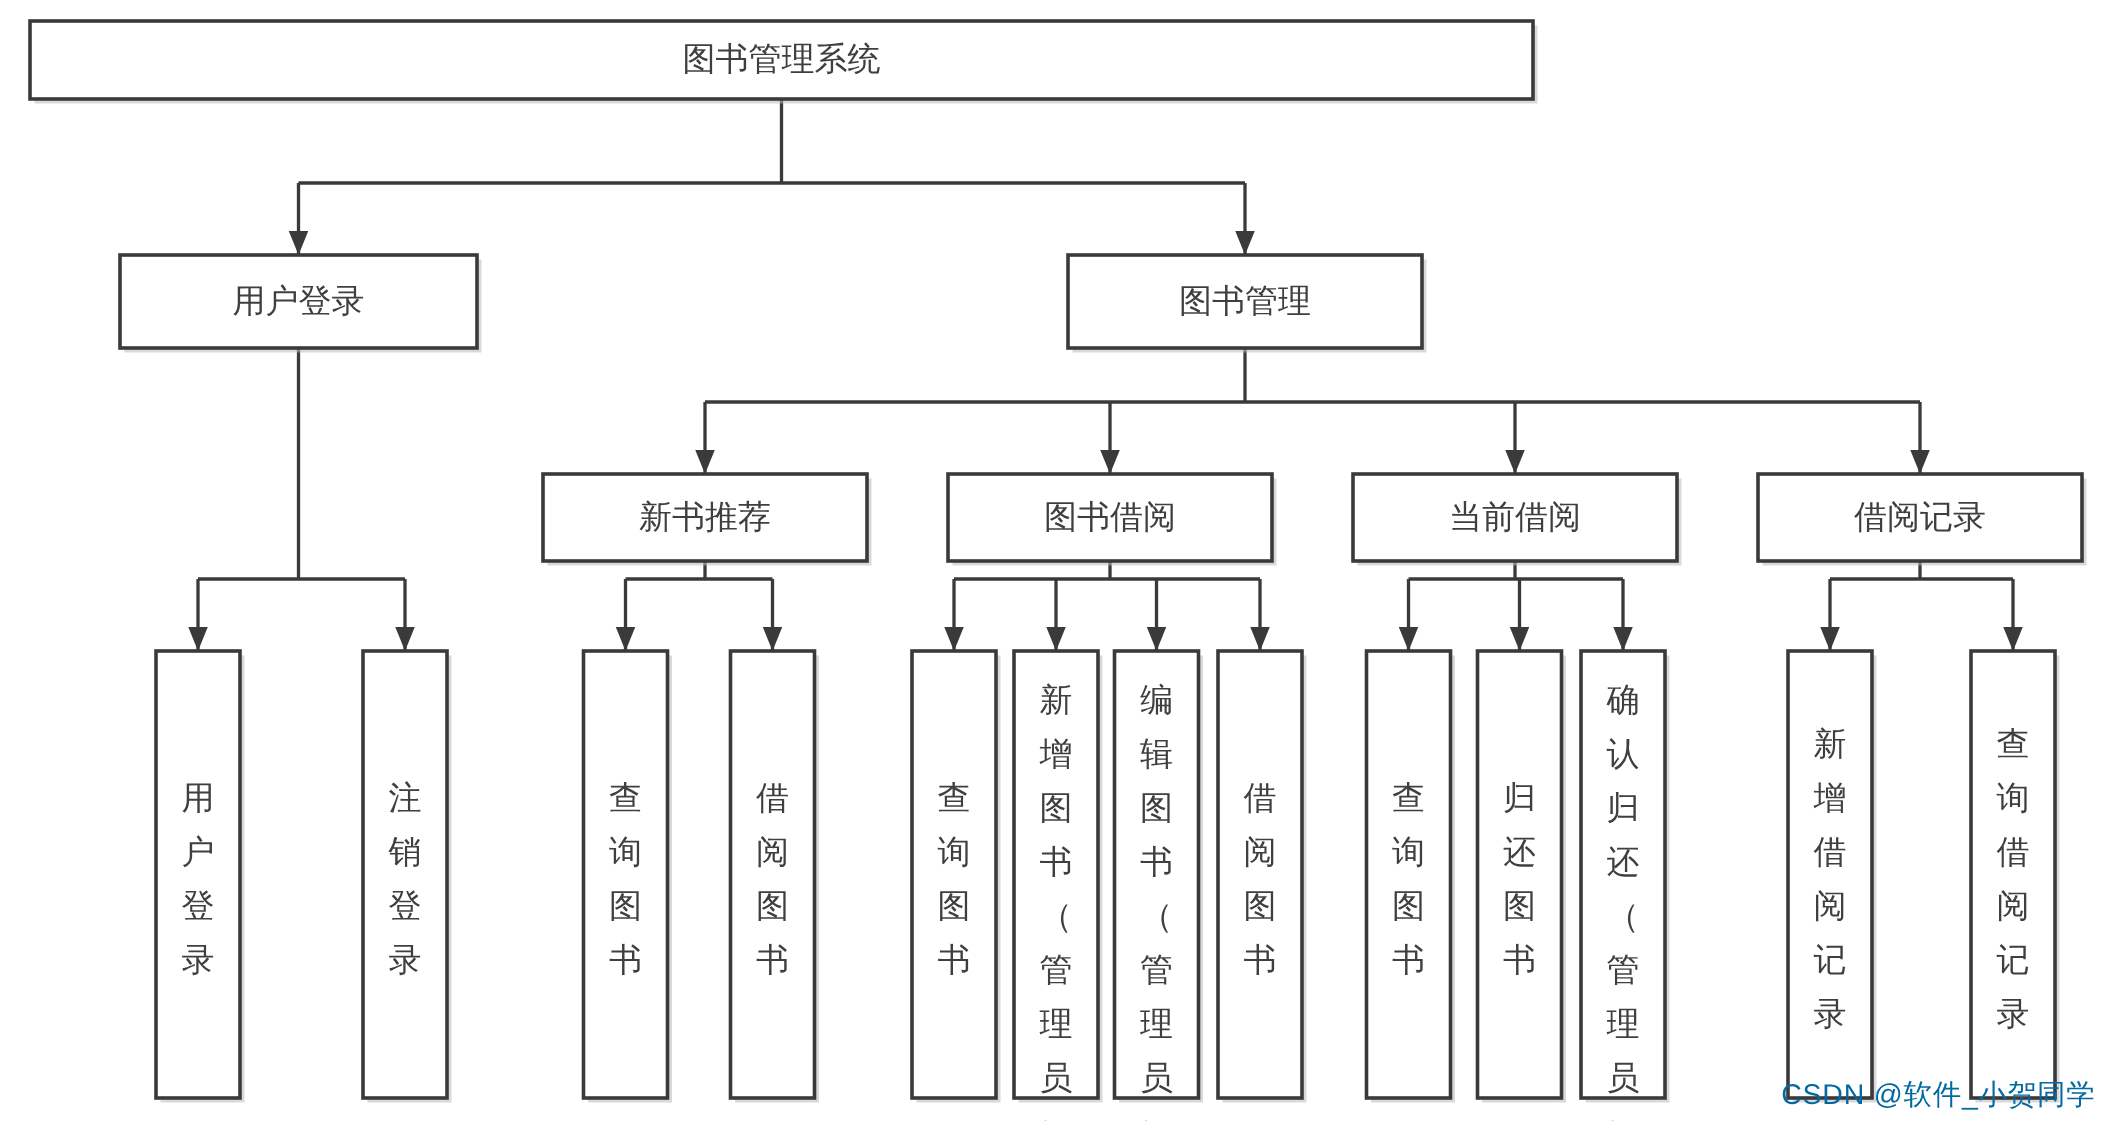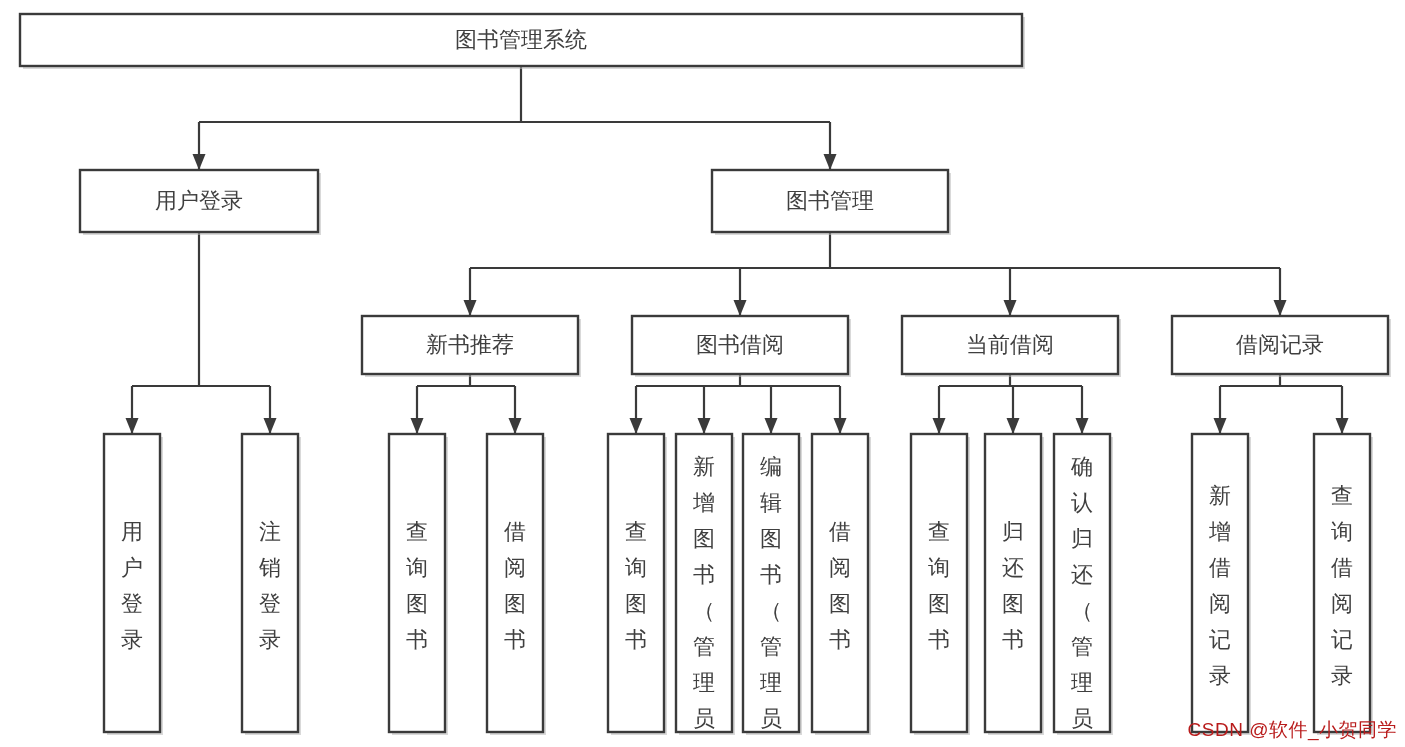--- a/index.html
+++ b/index.html
@@ -55,21 +55,21 @@
     font-family: "Liberation Sans", "DejaVu Sans", sans-serif;
     font-size: 22px;
     text-anchor: middle;
   }
   .watermark {
     position: absolute;
     right: 8px;
     bottom: 4px;
     font-family: "Liberation Sans", "DejaVu Sans", sans-serif;
     font-size: 19px;
-    color: #b91c1c;
+    color: #0369a1;
     letter-spacing: 0.5px;
     white-space: nowrap;
     pointer-events: none;
     user-select: none;
   }
 </style>
 </head>
 <body>
 
 <div id="diagram-root">

